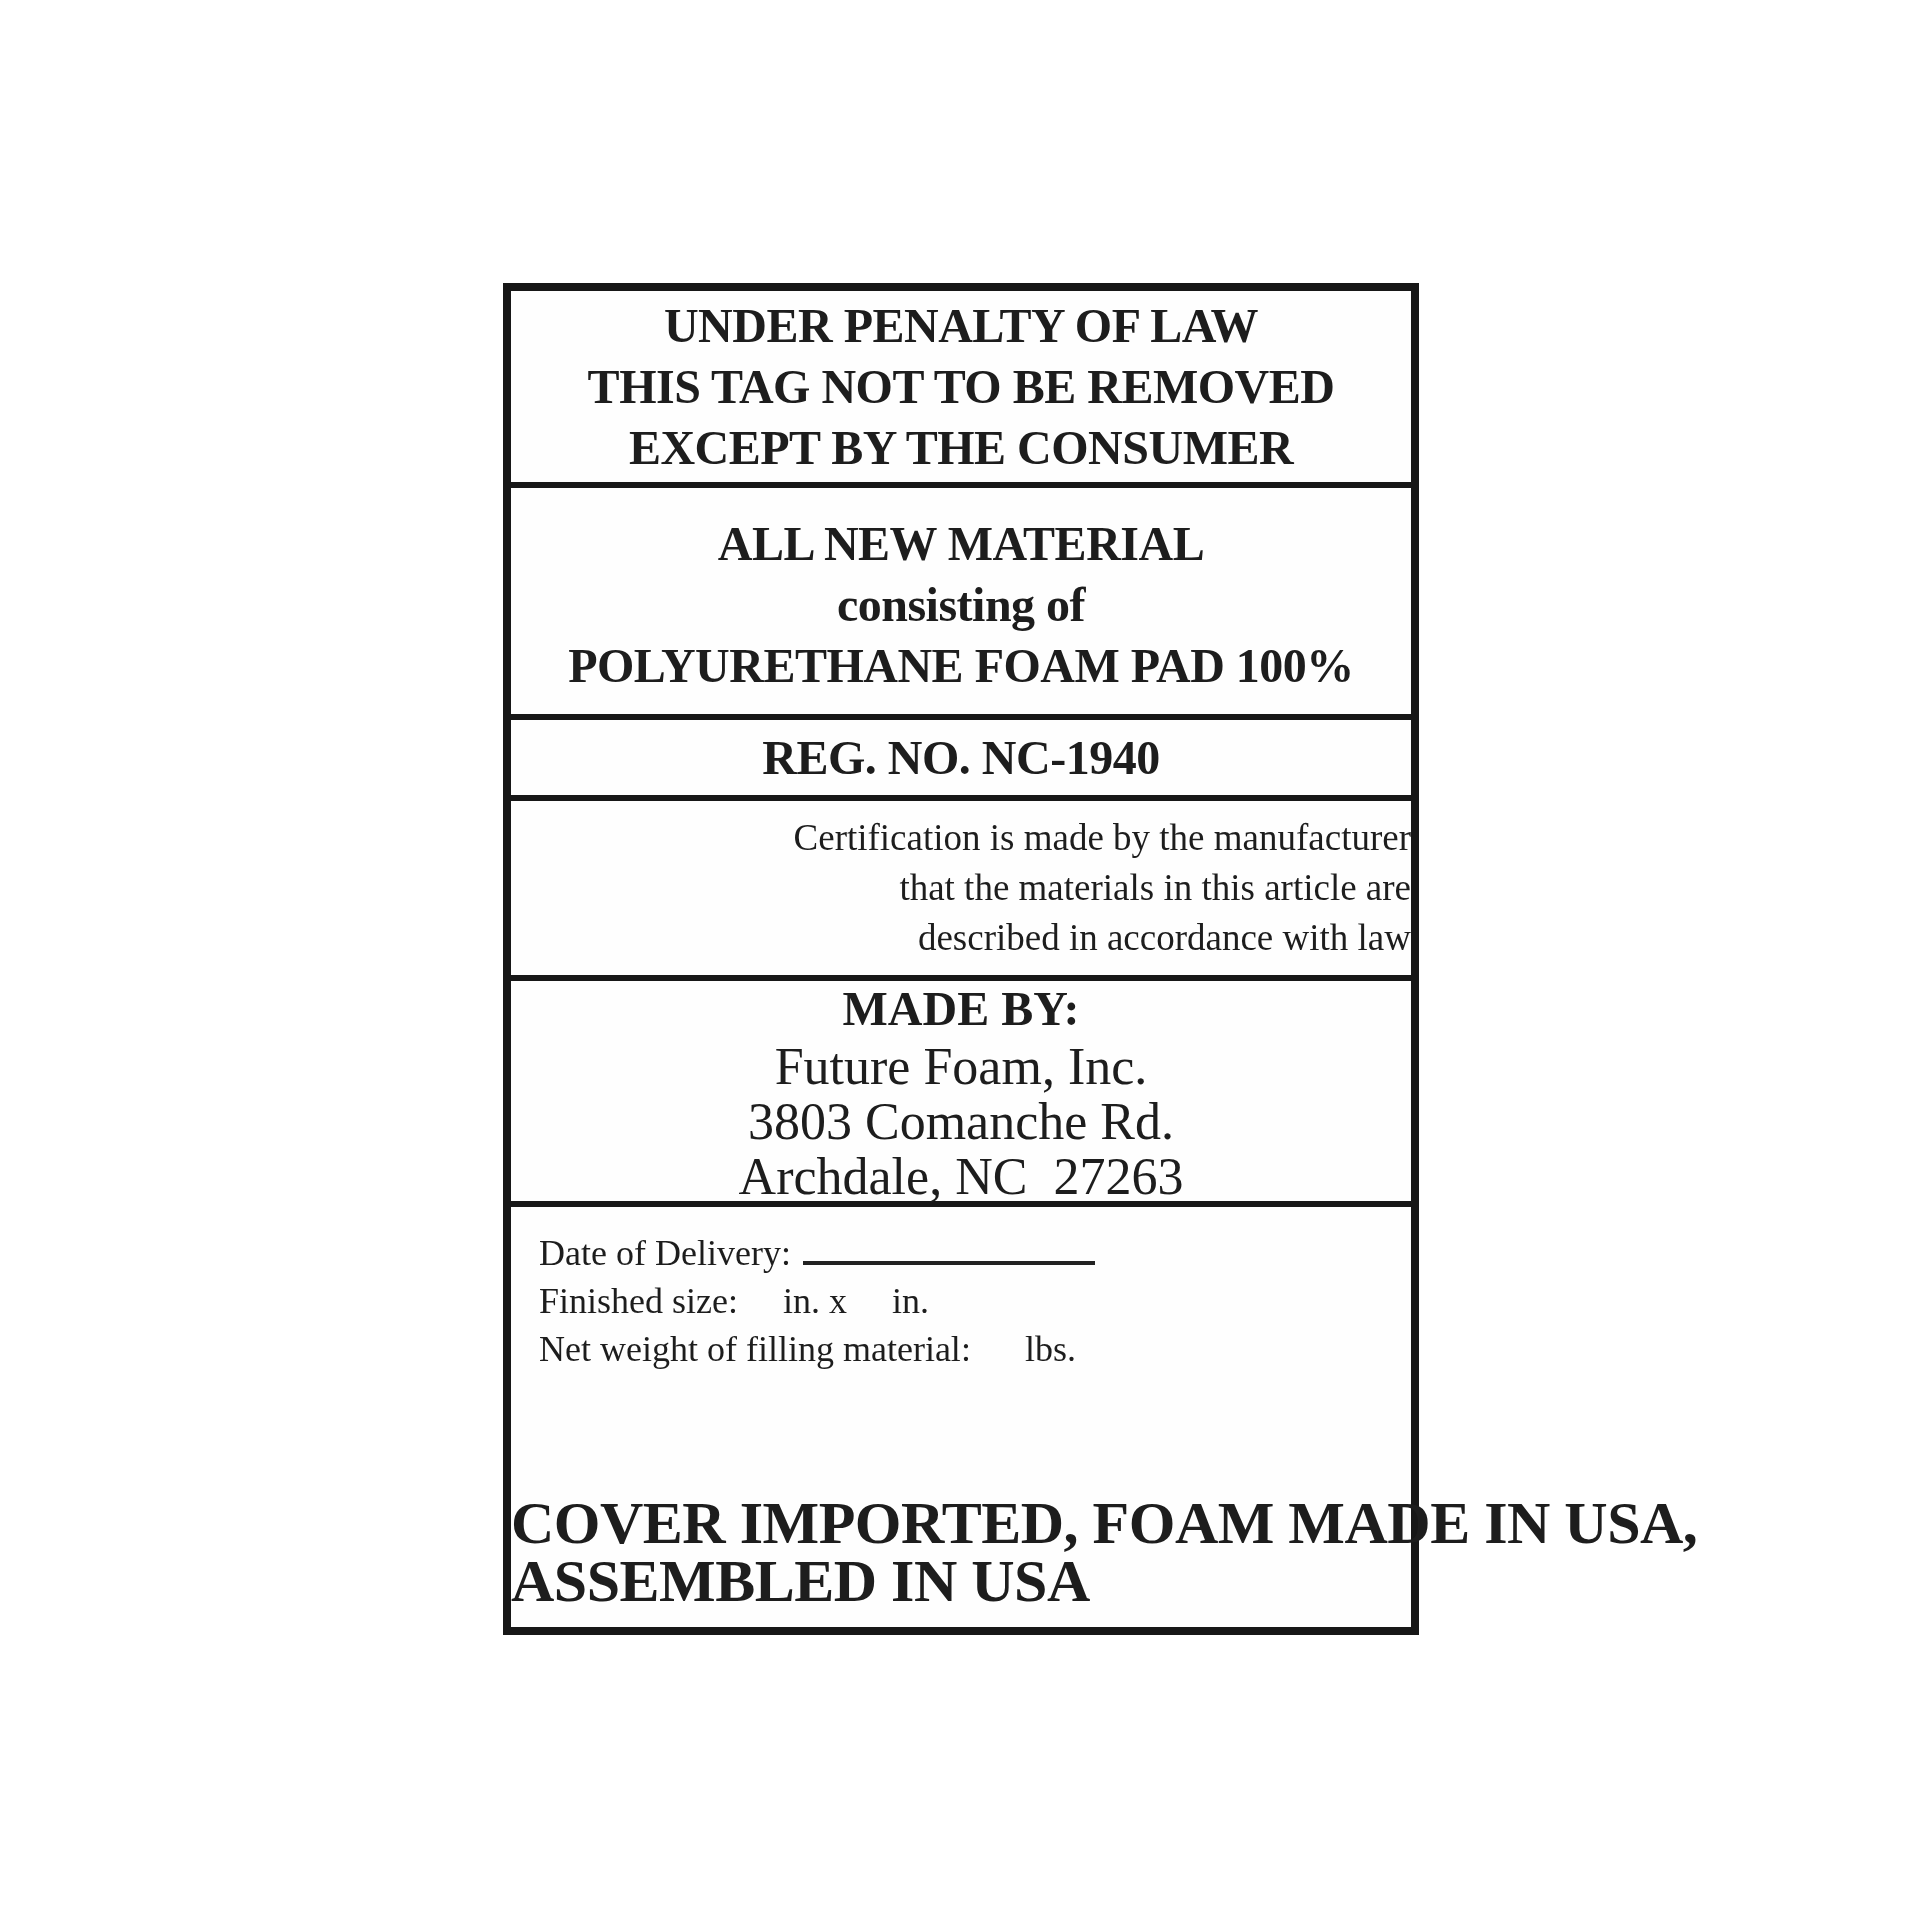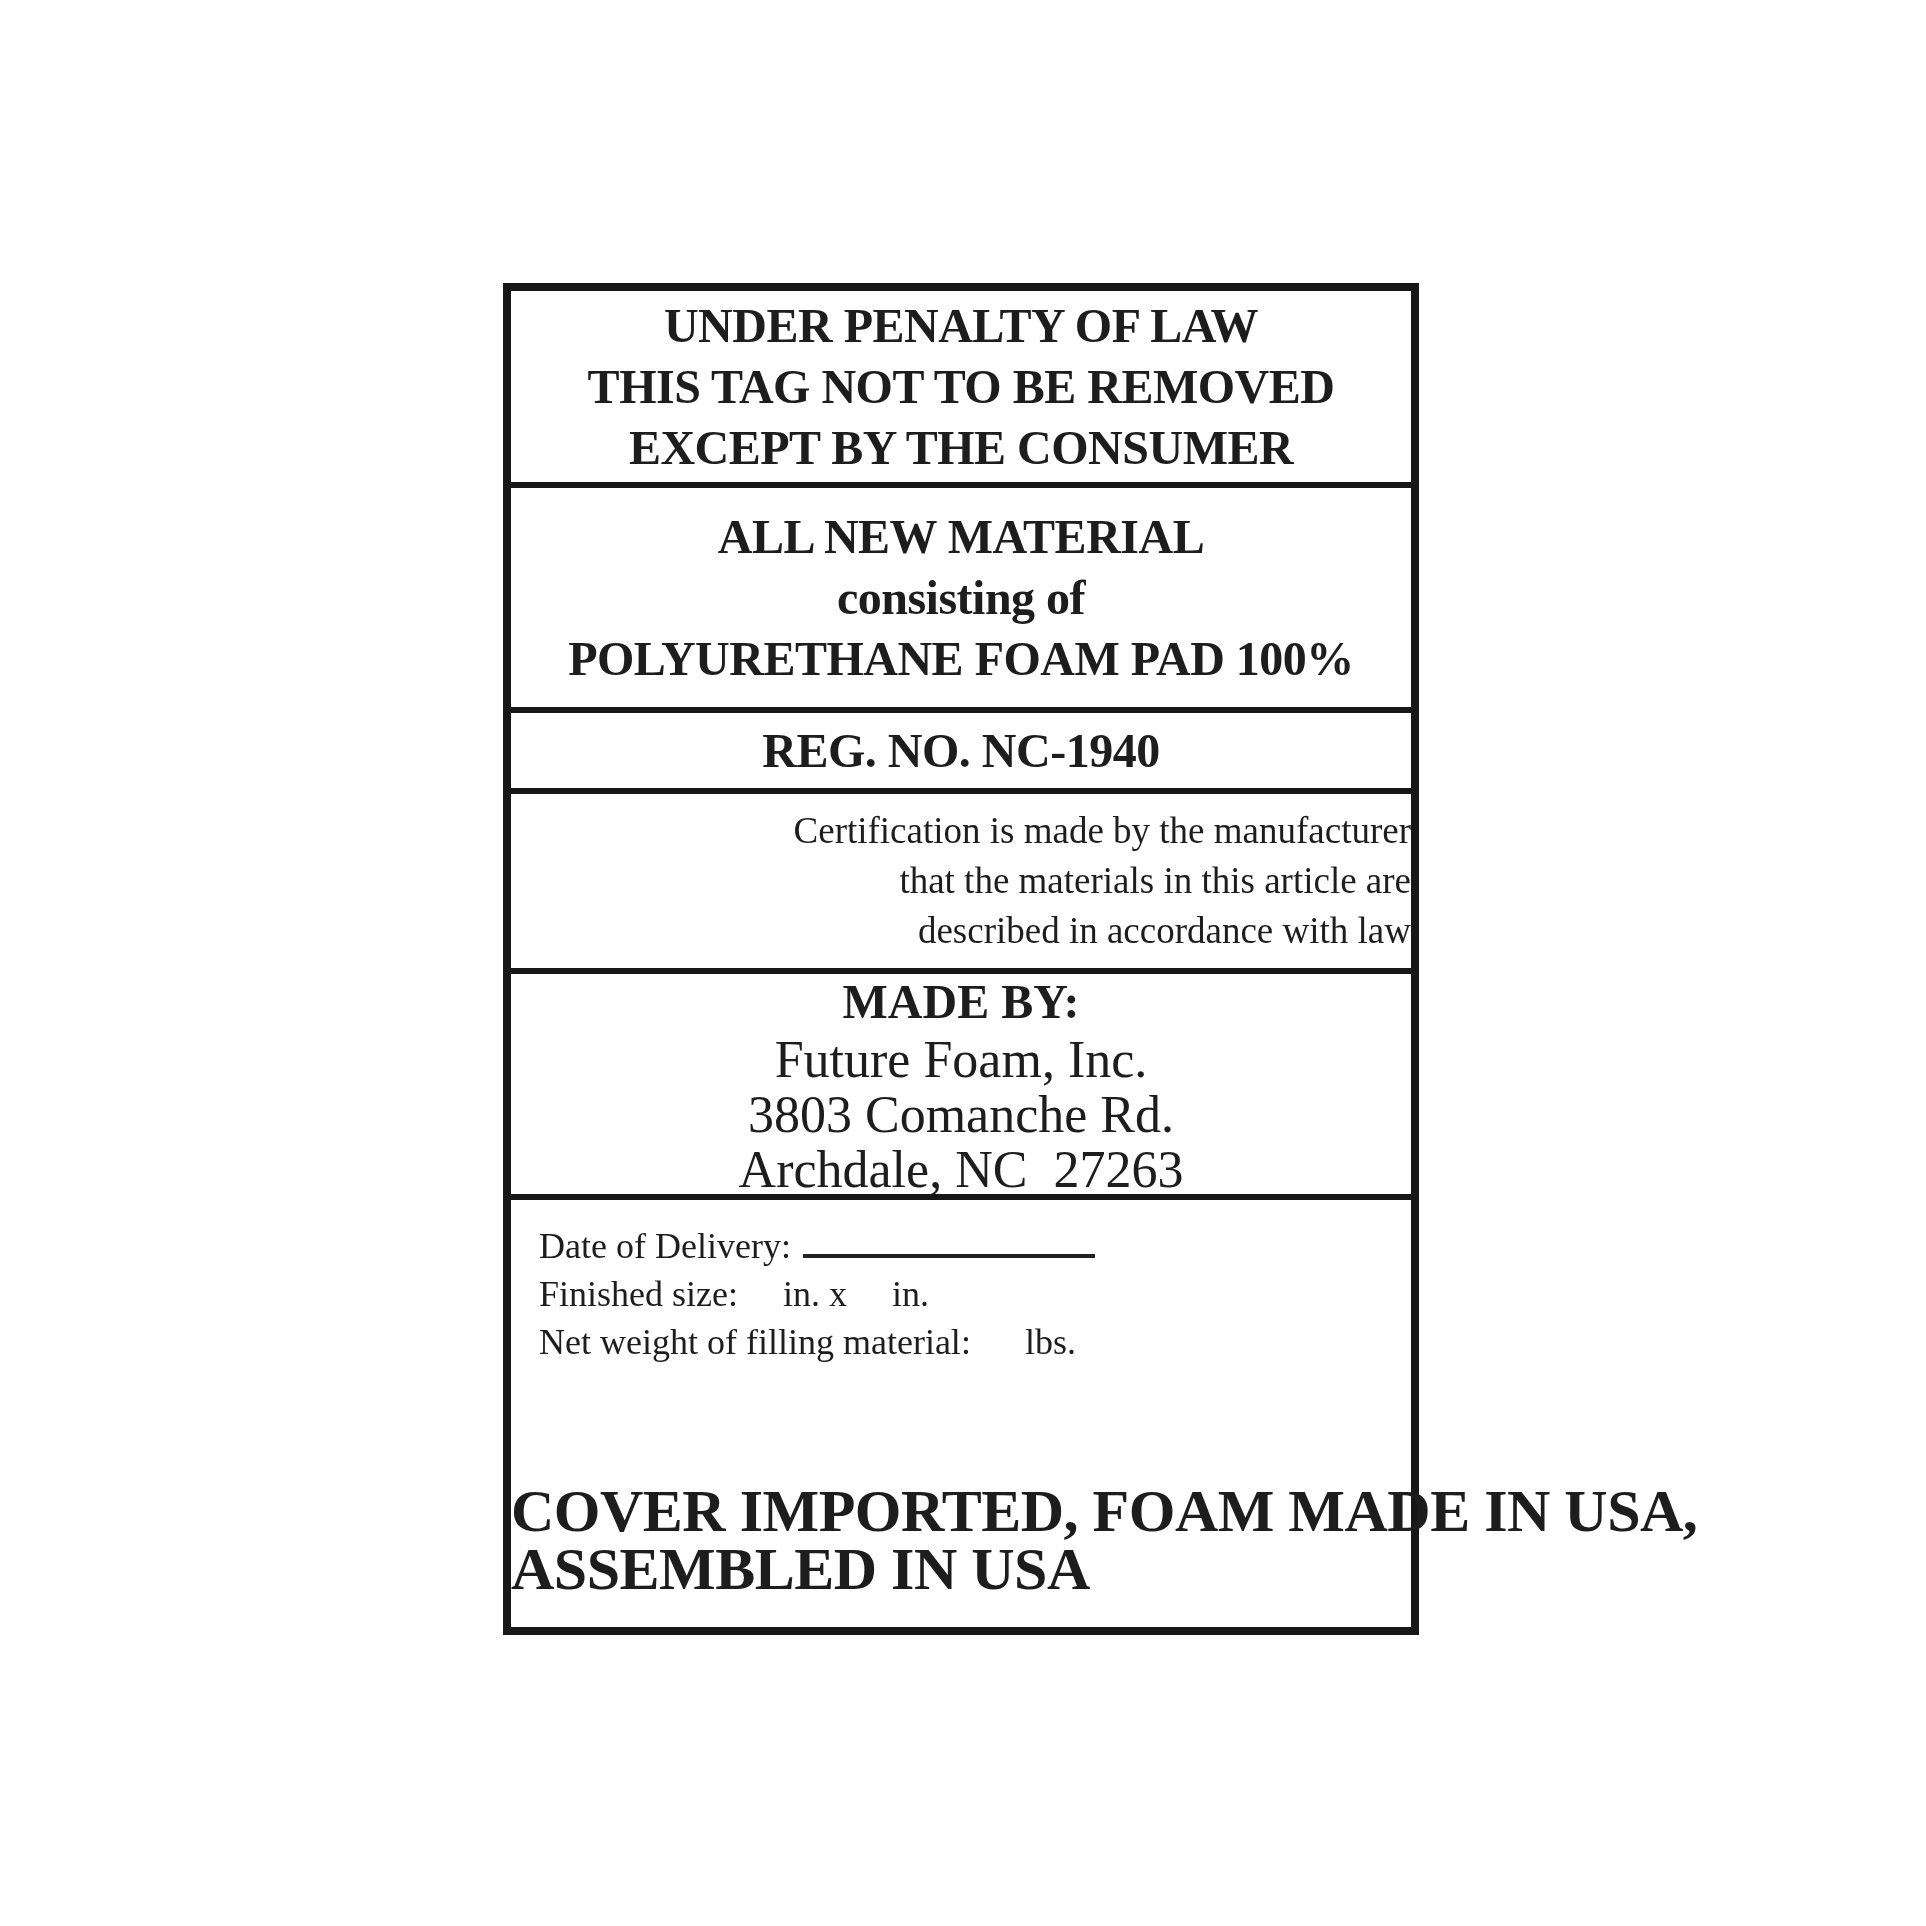--- a/index.html
+++ b/index.html
@@ -29,25 +29,25 @@
   }
   .sec {
     box-sizing: border-box;
     border-bottom: 6px solid #171717;
     display: flex;
     flex-direction: column;
     justify-content: center;
     text-align: center;
   }
   .sec-penalty      { height: 197px; }
-  .sec-material     { height: 225px; }
+  .sec-material     { height: 225px; margin-top: 7px; }
   .sec-registration { height: 81px; }
   .sec-certification{ height: 180px; align-items: flex-end; }
   .sec-made-by      { height: 226px; }
-  .sec-details      { flex: 1; border-bottom: none; justify-content: flex-start; text-align: left; padding: 22px 0 29px 0; }
+  .sec-details      { flex: 1; border-bottom: none; justify-content: flex-start; text-align: left; padding: 22px 0 17px 0; }
 
   .bold-line {
     font-weight: bold;
     font-size: 48px;
     line-height: 61px;
     letter-spacing: -0.5px;
     white-space: pre;
   }
   .reg-line {
     font-weight: bold;

